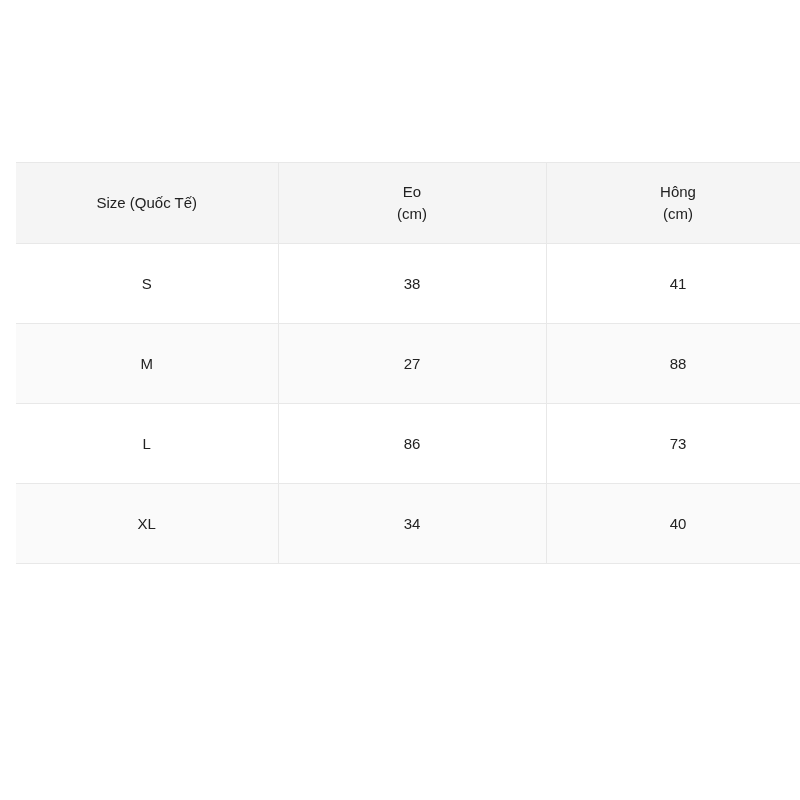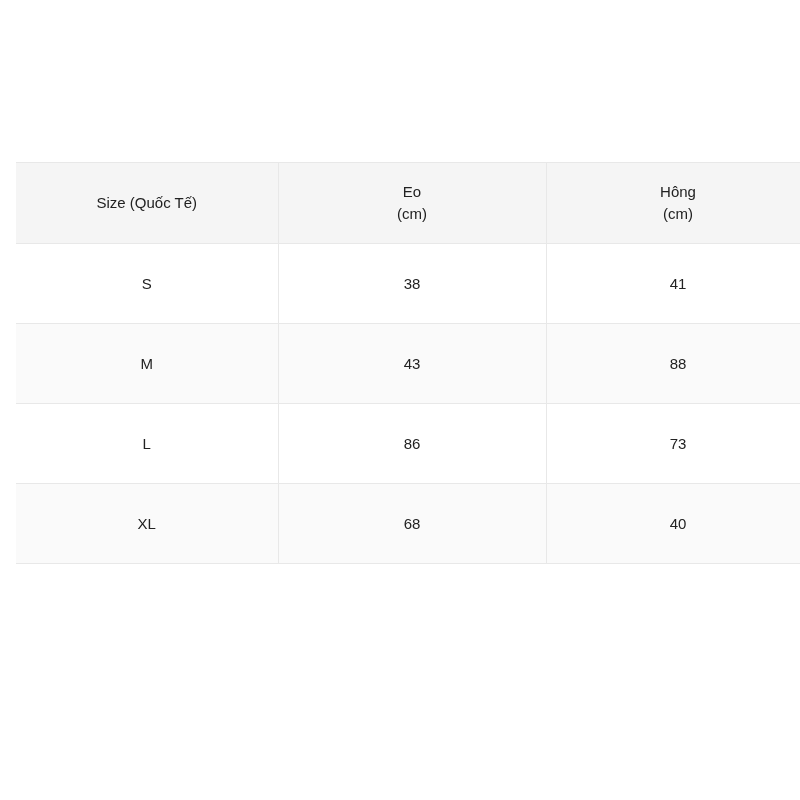--- a/index.html
+++ b/index.html
@@ -109,21 +109,21 @@
             </td>
           <td>
               <span class="cell-inner">41</span>
             </td>
         </tr>
         <tr class="striped">
           <td>
               <span class="cell-inner">M</span>
             </td>
           <td>
-              <span class="cell-inner">43</span>
+              <span class="cell-inner">27</span>
             </td>
           <td>
               <span class="cell-inner">88</span>
             </td>
         </tr>
         <tr>
           <td>
               <span class="cell-inner">L</span>
             </td>
           <td>
@@ -131,21 +131,21 @@
             </td>
           <td>
               <span class="cell-inner">73</span>
             </td>
         </tr>
         <tr class="striped">
           <td>
               <span class="cell-inner">XL</span>
             </td>
           <td>
-              <span class="cell-inner">68</span>
+              <span class="cell-inner">34</span>
             </td>
           <td>
               <span class="cell-inner">40</span>
             </td>
         </tr>
       </tbody>
     </table>
   </div>
 </div>
 

